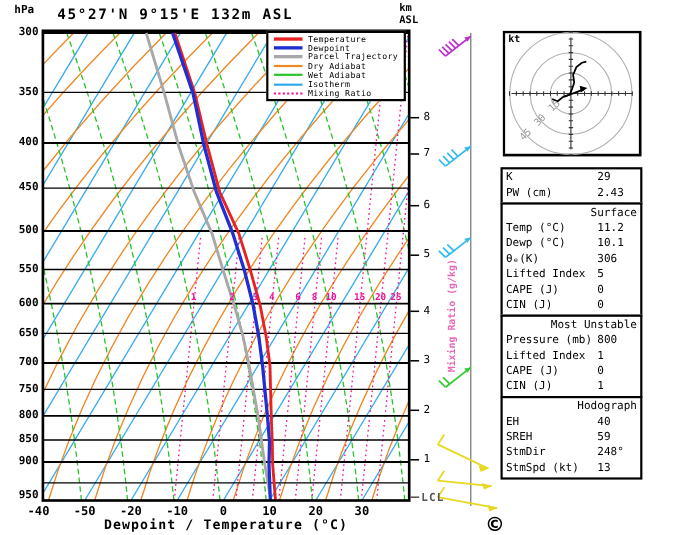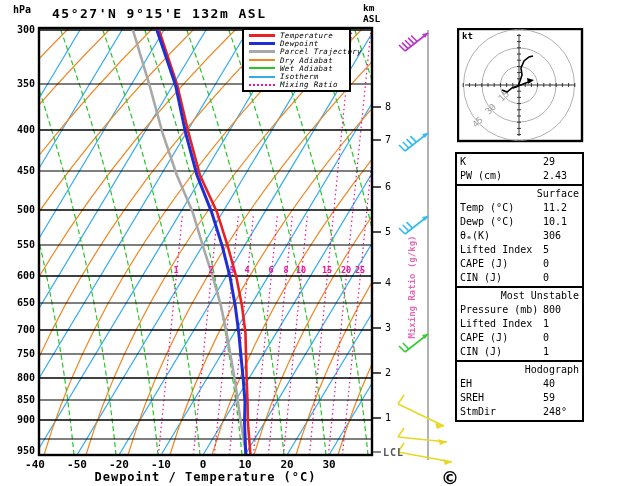--- a/index.html
+++ b/index.html
@@ -11,21 +11,21 @@
   #kmasl{left:363px;top:2px;font-size:9.5px;font-weight:bold;line-height:11px;text-align:left;}
   #datetime{left:406px;top:6px;font-size:12px;font-weight:bold;letter-spacing:0.5px;white-space:nowrap;}
   #plot-svg{left:0;top:0;}
   .plabel{position:absolute;width:28px;text-align:right;font-size:10px;font-weight:bold;}
   .tlabel{position:absolute;width:34px;text-align:center;font-size:11px;font-weight:bold;top:458px;}
   .kmlabel{position:absolute;font-size:10px;width:18px;text-align:left;}
   #lcl{left:383px;top:447px;font-size:10px;color:#555;font-weight:bold;letter-spacing:1px;}
   #xaxis-title{left:39px;top:470px;width:333px;text-align:center;font-size:12px;font-weight:bold;letter-spacing:1px;}
   #mixlabel{left:352px;top:282px;font-size:9px;font-weight:bold;color:#e868b8;
             transform:rotate(-90deg);transform-origin:center;width:120px;text-align:center;white-space:nowrap;}
-  #legend{left:242px;top:28px;width:109px;background:#fff;border:2px solid #000;padding:1px 0 1px 5px;box-sizing:border-box;font-style:italic;}
+  #legend{left:242px;top:28px;width:127px;background:#fff;border:2px solid #000;padding:1px 0 1px 5px;box-sizing:border-box;}
   .legrow{display:flex;align-items:center;height:8.3px;}
   .legsample{width:26px;margin-right:5px;flex:none;}
   .legtext{font-size:7.5px;white-space:nowrap;letter-spacing:0.3px;}
   #hodo-wrap{left:457px;top:28px;}
   #hodo-kt{left:462px;top:31px;font-size:9px;font-weight:bold;}
   #databox{left:455px;top:152px;width:129px;}
   .tbox{border:2px solid #000;background:#fff;margin-top:-2px;padding:1px 3px;box-sizing:border-box;}
   .tbox:first-child{margin-top:0;}
   .thead{text-align:right;font-size:10px;line-height:14px;}
   .trow{display:flex;font-size:10px;line-height:14px;white-space:nowrap;}
@@ -367,17 +367,21 @@
           <span class="val">40</span>
         </div>
         <div class="trow">
           <span class="lab">SREH</span>
           <span class="val">59</span>
         </div>
         <div class="trow">
           <span class="lab">StmDir</span>
           <span class="val">248°</span>
         </div>
+        <div class="trow">
+          <span class="lab">StmSpd (kt)</span>
+          <span class="val">13</span>
+        </div>
       </div>
     </div>
 
   <span id="watermark" class="abs">© weatheronline.co.uk</span>
 </div>
 
 </body></html>

